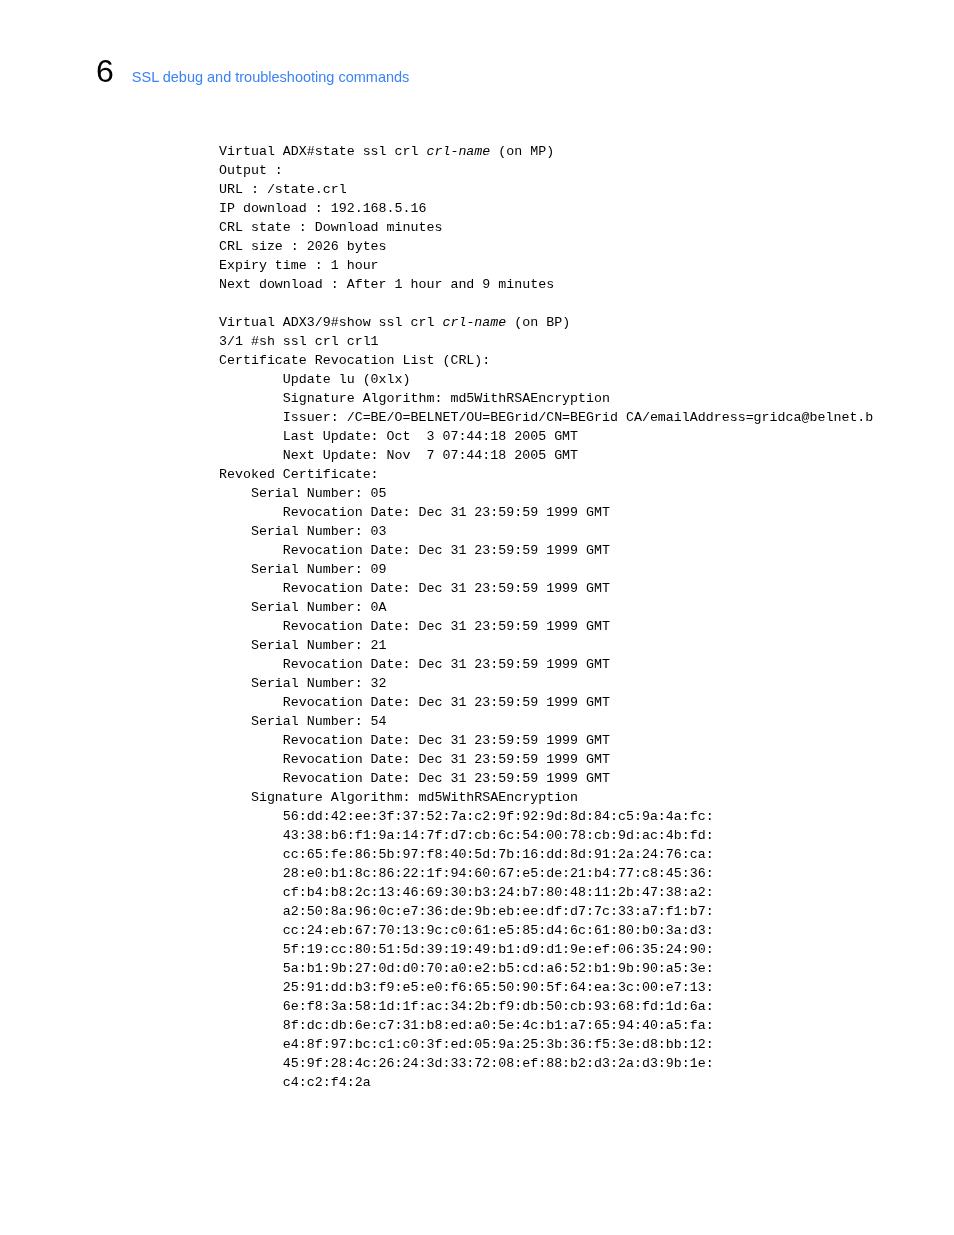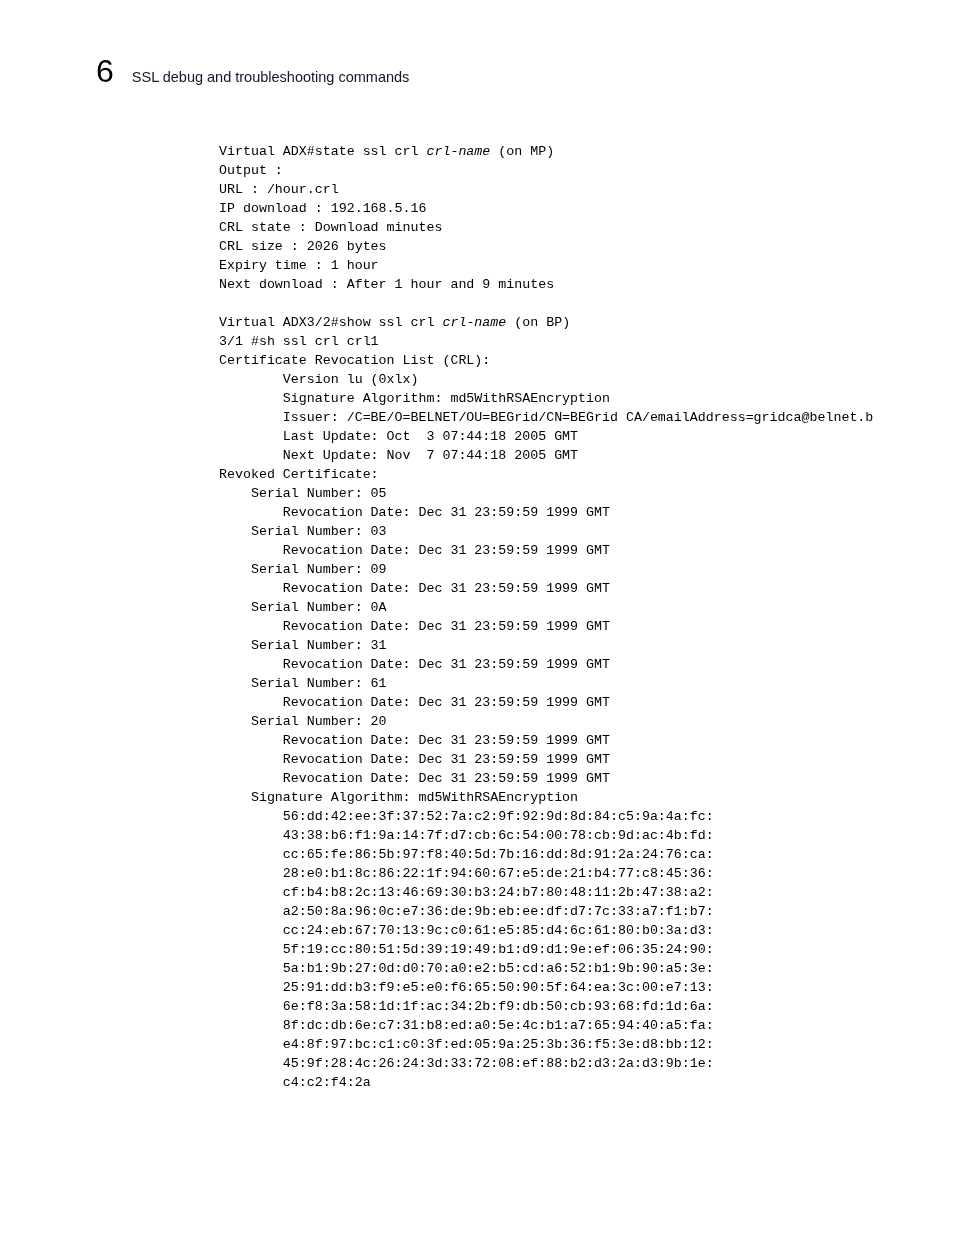--- a/index.html
+++ b/index.html
@@ -29,21 +29,21 @@
   }
   .chapter-num {
     font-size: 32px;
     font-weight: 400;
     line-height: 1;
     font-family: "Helvetica Neue", Helvetica, Arial, sans-serif;
   }
   .header-title {
     font-size: 14.5px;
     font-family: "Helvetica Neue", Helvetica, Arial, sans-serif;
-    color: #0f172a;
+    color: #3b82f6;
     padding-top: 6px;
   }
   .content {
     position: absolute;
     top: 142px;
     left: 219px;
     right: 40px;
     font-family: "Courier New", Courier, monospace;
     font-size: 13.3px;
     line-height: 19px;
@@ -57,49 +57,49 @@
 
 <div class="page">
 
   <div class="header">
     <span class="chapter-num">6</span>
     <span class="header-title">SSL debug and troubleshooting commands</span>
   </div>
 
   <div class="content"><span><span>Virtual ADX#state ssl crl </span><span class="italic">crl-name</span><span> (on MP)</span></span>
 <span>Output :</span>
-<span>URL : /hour.crl</span>
+<span>URL : /state.crl</span>
 <span>IP download : 192.168.5.16</span>
 <span>CRL state : Download minutes</span>
 <span>CRL size : 2026 bytes</span>
 <span>Expiry time : 1 hour</span>
 <span>Next download : After 1 hour and 9 minutes</span>
 <span></span>
-<span><span>Virtual ADX3/2#show ssl crl </span><span class="italic">crl-name</span><span> (on BP)</span></span>
+<span><span>Virtual ADX3/9#show ssl crl </span><span class="italic">crl-name</span><span> (on BP)</span></span>
 <span>3/1 #sh ssl crl crl1</span>
 <span>Certificate Revocation List (CRL):</span>
-<span>        Version lu (0xlx)</span>
+<span>        Update lu (0xlx)</span>
 <span>        Signature Algorithm: md5WithRSAEncryption</span>
 <span>        Issuer: /C=BE/O=BELNET/OU=BEGrid/CN=BEGrid CA/emailAddress=gridca@belnet.b</span>
 <span>        Last Update: Oct  3 07:44:18 2005 GMT</span>
 <span>        Next Update: Nov  7 07:44:18 2005 GMT</span>
 <span>Revoked Certificate:</span>
 <span>    Serial Number: 05</span>
 <span>        Revocation Date: Dec 31 23:59:59 1999 GMT</span>
 <span>    Serial Number: 03</span>
 <span>        Revocation Date: Dec 31 23:59:59 1999 GMT</span>
 <span>    Serial Number: 09</span>
 <span>        Revocation Date: Dec 31 23:59:59 1999 GMT</span>
 <span>    Serial Number: 0A</span>
 <span>        Revocation Date: Dec 31 23:59:59 1999 GMT</span>
-<span>    Serial Number: 31</span>
+<span>    Serial Number: 21</span>
 <span>        Revocation Date: Dec 31 23:59:59 1999 GMT</span>
-<span>    Serial Number: 61</span>
+<span>    Serial Number: 32</span>
 <span>        Revocation Date: Dec 31 23:59:59 1999 GMT</span>
-<span>    Serial Number: 20</span>
+<span>    Serial Number: 54</span>
 <span>        Revocation Date: Dec 31 23:59:59 1999 GMT</span>
 <span>        Revocation Date: Dec 31 23:59:59 1999 GMT</span>
 <span>        Revocation Date: Dec 31 23:59:59 1999 GMT</span>
 <span>    Signature Algorithm: md5WithRSAEncryption</span>
 <span>        56:dd:42:ee:3f:37:52:7a:c2:9f:92:9d:8d:84:c5:9a:4a:fc:</span>
 <span>        43:38:b6:f1:9a:14:7f:d7:cb:6c:54:00:78:cb:9d:ac:4b:fd:</span>
 <span>        cc:65:fe:86:5b:97:f8:40:5d:7b:16:dd:8d:91:2a:24:76:ca:</span>
 <span>        28:e0:b1:8c:86:22:1f:94:60:67:e5:de:21:b4:77:c8:45:36:</span>
 <span>        cf:b4:b8:2c:13:46:69:30:b3:24:b7:80:48:11:2b:47:38:a2:</span>
 <span>        a2:50:8a:96:0c:e7:36:de:9b:eb:ee:df:d7:7c:33:a7:f1:b7:</span>

